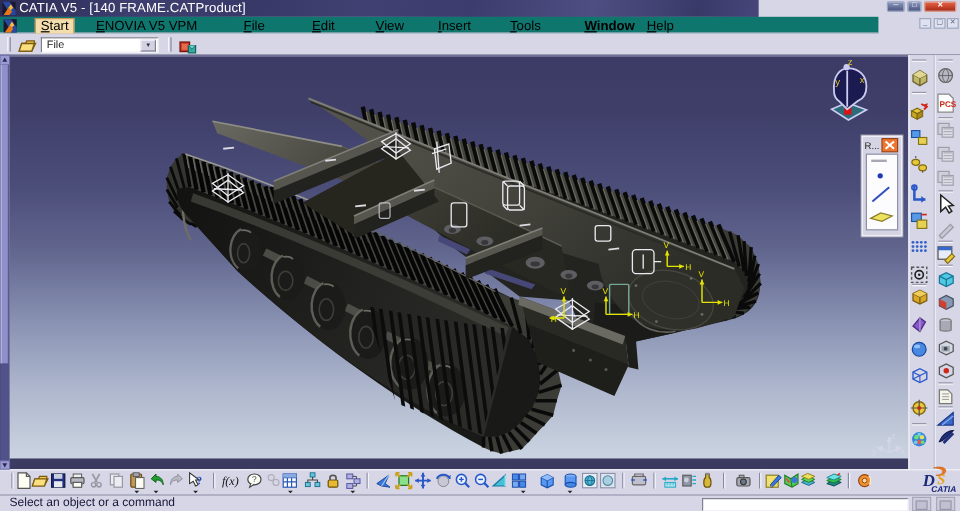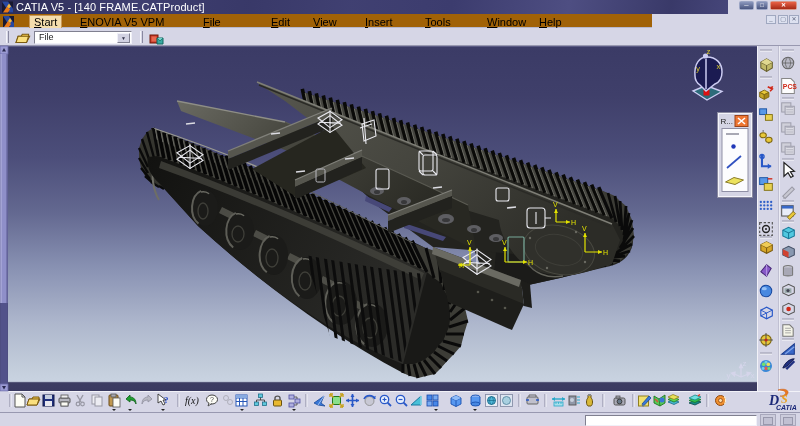--- a/index.html
+++ b/index.html
@@ -1,22 +1,22 @@
 <!DOCTYPE html>
 <html><head><meta charset="utf-8"><style>
 * { margin:0; padding:0; box-sizing:border-box; }
 body { width:800px; height:426px; overflow:hidden; font-family:"Liberation Sans",sans-serif; background:#d6d6e6; position:relative; }
 .abs { position:absolute; }
-.titlebar { left:0; top:0; width:728px; height:14px;
+.titlebar { left:0; top:0; width:632px; height:14px;
   background:linear-gradient(100deg,#2c2c56 0%,#3e3e70 18%,#35356442 34%,#50508644 48%,#3c3c6e 62%,#4e4e82 78%,#38386646 92%,#46467a 100%), #3a3a6a; }
 .titletext { position:absolute; left:16px; top:0.5px; color:#fff; font-size:11px; letter-spacing:0.1px; }
 .tbtn { position:absolute; top:1px; height:8.5px; border-radius:1.5px; border:1px solid #9aa4c4;
   background:linear-gradient(#8a96bc,#4a5680); color:#fff; font-size:6px; line-height:6px; text-align:center; font-weight:bold; }
 .tbtn.close { background:linear-gradient(#e86246,#a62a16); border-color:#d89888; }
-.menubar { left:0; top:14px; width:652px; height:14px; background:#a16207; border-bottom:1px solid #b8b8cc; }
+.menubar { left:0; top:14px; width:732px; height:14px; background:#0f766e; border-bottom:1px solid #b8b8cc; }
 .menubar span.mi { position:absolute; top:1.5px; font-size:11px; color:#000; }
 .mdibtn { position:absolute; top:0.5px; width:10px; height:9px; border:1px solid #a0a8c0; background:#dde1f0;
   color:#606880; font-size:6px; line-height:7px; text-align:center; }
 .toolrow { left:0; top:28px; width:800px; height:18px; background:#d6d6e6; border-bottom:1px solid #9898b0; }
 .grip { position:absolute; width:3px; border-left:1px solid #f4f4fa; border-right:1px solid #8888a0; }
 .combo { position:absolute; left:34px; top:3px; width:98px; height:13px; background:#fff;
   border:1px solid; border-color:#808090 #f0f0f8 #f0f0f8 #808090; font-size:9px; color:#222; padding-left:4px; line-height:11px; }
 .combo .dd { position:absolute; right:1px; top:1px; width:13px; height:9.5px; background:#d2d2e2;
   border:1px solid; border-color:#f0f0f8 #808090 #808090 #f0f0f8; font-size:5px; text-align:center; line-height:9px; color:#303048; }
 .viewport { left:8px; top:46px; width:749px; height:345px; border-top:1px solid #5a5a84;
@@ -36,40 +36,41 @@
 <div class="abs titlebar">
   <div class="titletext">CATIA V5 - [140 FRAME.CATProduct]</div>
   <div class="tbtn" style="left:739px;width:15px;">─</div>
   <div class="tbtn" style="left:756px;width:12px;">□</div>
   <div class="tbtn close" style="left:770px;width:27px;">✕</div>
 </div>
 <div class="abs menubar">
   <span class="mi" style="background:#f4ddad;border:1px solid #c89858;padding:0 4px;left:29px;top:1px;"><u>S</u>tart</span>
     <span class="mi" style="left:80px;"><u>E</u>NOVIA V5 VPM</span>
     <span class="mi" style="left:203px;"><u>F</u>ile</span>
-    <span class="mi" style="left:260px;margin-left:11px;"><u>E</u>dit</span>
+    <span class="mi" style="left:260px;"><u>E</u>dit</span>
     <span class="mi" style="left:313px;"><u>V</u>iew</span>
     <span class="mi" style="left:365px;"><u>I</u>nsert</span>
     <span class="mi" style="left:425px;"><u>T</u>ools</span>
-    <span class="mi" style="left:487px;"><u>W</u>indow</span>
+    <span class="mi" style="left:487px;font-weight:bold;"><u>W</u>indow</span>
     <span class="mi" style="left:539px;"><u>H</u>elp</span>
   <div class="mdibtn" style="left:766px;">_</div>
   <div class="mdibtn" style="left:778px;">▢</div>
   <div class="mdibtn" style="left:789px;">✕</div>
 </div>
 <div class="abs toolrow">
   <div class="grip" style="left:6px;top:3px;height:12px;"></div>
   <div class="combo">File<div class="dd">▼</div></div>
   <div class="grip" style="left:140px;top:3px;height:12px;"></div>
 </div>
 <div class="abs viewport"></div>
 <div class="abs vscroll"></div>
 <div class="abs sidebar"></div>
 <div class="abs botbar"></div>
 <div class="abs statusbar">
+  <div class="stattext">Select an object or a command</div>
   <div class="statinput"></div>
   <div class="statbtn" style="left:760px;"></div>
   <div class="statbtn" style="left:780px;"></div>
 </div>
 <svg class="abs" style="left:0;top:0;" width="800" height="426" viewBox="0 0 800 426">
 <defs>
 <linearGradient id="gside" x1="0" y1="0" x2="1" y2="0.4">
   <stop offset="0" stop-color="#121210"></stop>
         <stop offset="1" stop-color="#2b2b28"></stop>
 </linearGradient>

